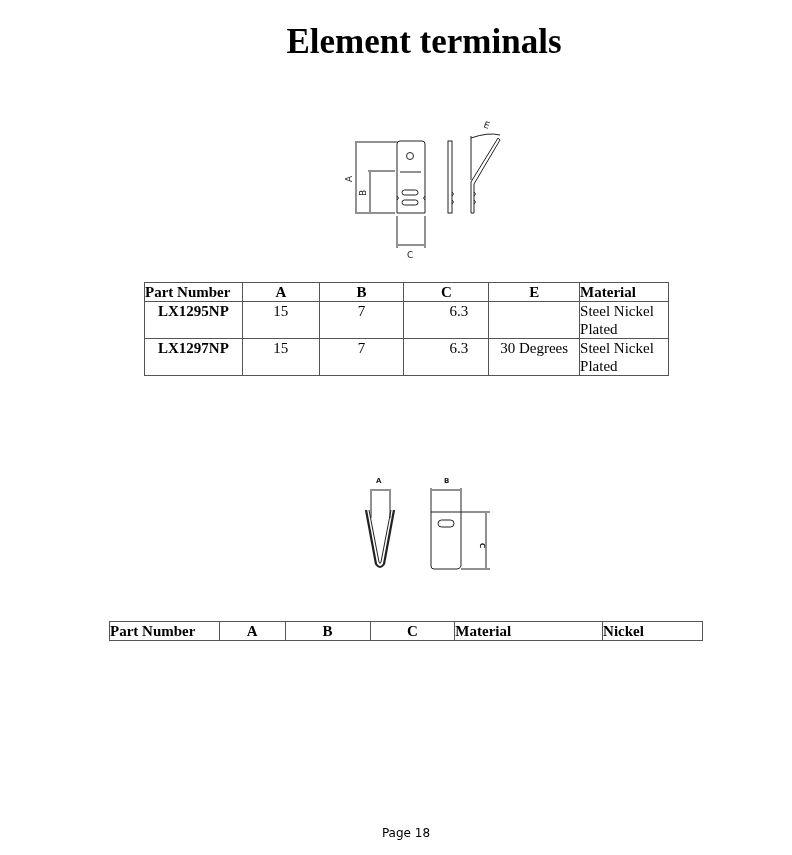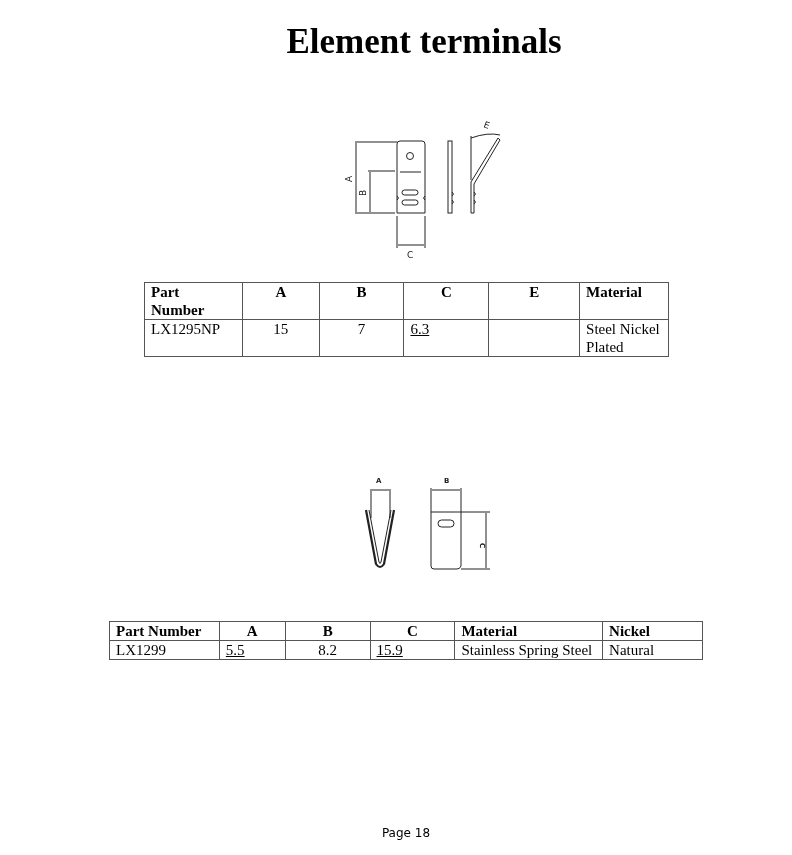--- a/index.html
+++ b/index.html
@@ -1,26 +1,26 @@
 <!DOCTYPE html>
 <html><head>
 <meta charset="utf-8">
 <style>
   html, body { margin: 0; padding: 0; background: #ffffff; }
   body { width: 792px; height: 855px; position: relative; overflow: hidden;
          font-family: "Liberation Serif", serif; color: #000; }
   .title { position: absolute; top: 22px; left: 0; width: 848px; text-align: center;
            font-size: 35px; font-weight: bold; margin: 0; }
   table { position: absolute; border-collapse: collapse; font-size: 15px; }
-  td, th { border: 1px solid #555; padding: 0 6px; line-height: 18px; vertical-align: top; margin-left: 8px; }
+  td, th { border: 1px solid #555; padding: 0 0; line-height: 18px; vertical-align: top; margin-left: 8px; }
   th { font-weight: bold; }
   .l { text-align: left; }
   .c { text-align: center; }
-  .r { text-align: left; text-decoration: underline; }
-  .pn { font-weight: normal; text-align: left; }
+  .r { text-align: right; }
+  .pn { font-weight: bold; text-align: center; }
   #t1 { left: 144px; top: 282px; width: 525px; }
   #t2 { left: 109px; top: 621px; width: 594px; }
   .fig { position: absolute; }
   .page { position: absolute; top: 826px; left: 0; width: 812px; text-align: center;
           font-family: "DejaVu Sans", sans-serif; font-size: 12px; }
 </style>
 </head>
 <body>
 
 <h1 class="title">Element terminals</h1>
@@ -82,20 +82,28 @@
     <th class="l">Material</th>
   </tr>
   <tr>
     <td class="pn">LX1295NP</td>
     <td class="c">15</td>
     <td class="c">7</td>
     <td class="r" style="padding-right:20px">6.3</td>
     <td class="c"></td>
     <td class="l">Steel Nickel Plated</td>
   </tr>
+  <tr>
+    <td class="pn">LX1297NP</td>
+    <td class="c">15</td>
+    <td class="c">7</td>
+    <td class="r" style="padding-right:20px">6.3</td>
+    <td class="c">30 Degrees</td>
+    <td class="l">Steel Nickel Plated</td>
+  </tr>
 </tbody>
   </table>
 
 <svg class="fig" style="left:350px;top:470px" width="150" height="110" viewBox="0 0 150 110">
   <g stroke="#222" fill="none" stroke-width="1">
 
     <path d="M16 40 L26 94 Q30 100 34 94 L44 40" stroke-width="2.2"></path>
     <path d="M19 40 L29 92 Q30 95 31 92 L41 40"></path>
     <line x1="21" y1="19" x2="21" y2="48"></line>
     <line x1="40" y1="19" x2="40" y2="48"></line>
@@ -128,24 +136,16 @@
   </colgroup>
   <tbody>
       <tr>
     <th class="l">Part Number</th>
     <th class="c">A</th>
     <th class="c">B</th>
     <th class="c">C</th>
     <th class="l">Material</th>
     <th class="l">Nickel</th>
   </tr>
-  <tr>
-    <td class="pn">LX1299</td>
-    <td class="r" style="padding-right:12px">5.5</td>
-    <td class="c">8.2</td>
-    <td class="r" style="padding-right:16px">15.9</td>
-    <td class="l">Stainless Spring Steel</td>
-    <td class="l">Natural</td>
-  </tr>
 </tbody>
   </table>
 
 <div class="page">Page 18</div>
 
 </body></html>

